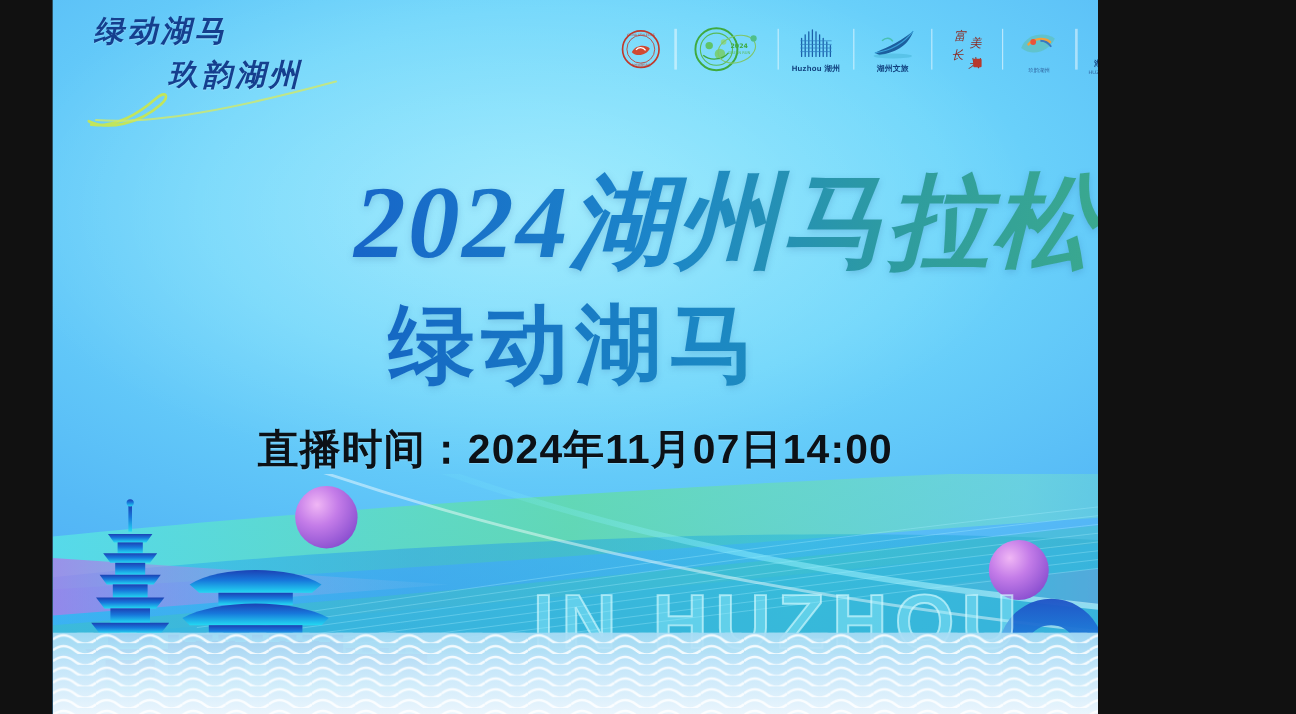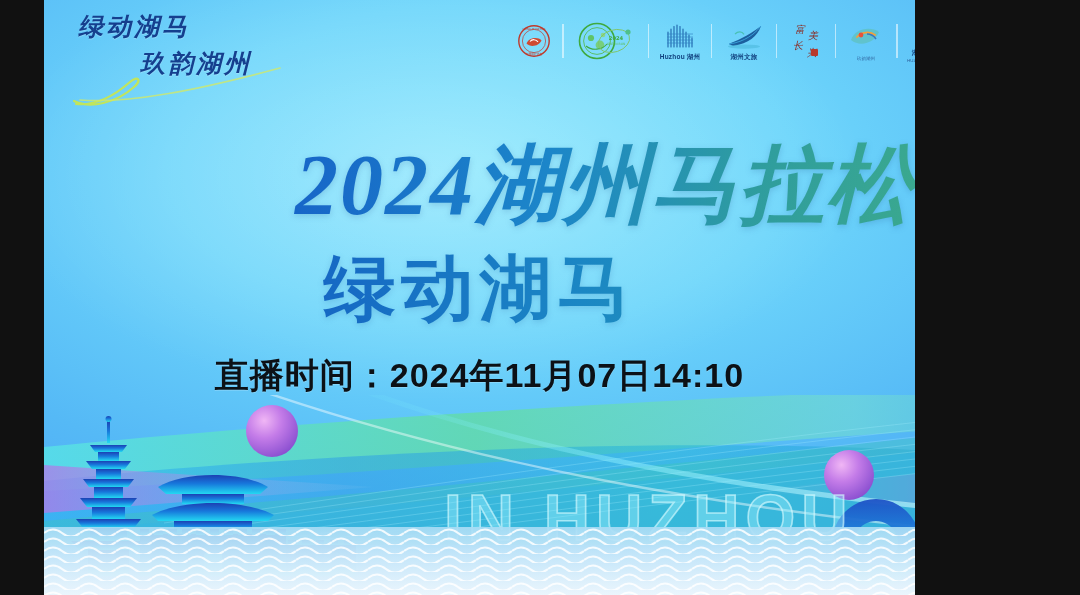--- a/index.html
+++ b/index.html
@@ -216,21 +216,21 @@
         <path d="M16 4 h8 v4 h-8 z" fill="#1c5f9e" opacity=".8"></path>
       </svg>
       <div class="logo-cap">湖州市新闻传播中心</div>
       <div class="logo-cap sub">HUZHOU NEWS MEDIA CENTRE</div>
     </div>
 
   </div>
 
   <div class="title-main">2024湖州马拉松</div>
   <div class="title-sub">绿动湖马</div>
-  <div class="title-time">直播时间：2024年11月07日14:10</div>
+  <div class="title-time">直播时间：2024年11月07日14:00</div>
 
   <svg class="scenery" viewBox="0 0 1080 200" preserveAspectRatio="none">
     <defs>
       <linearGradient id="gBand1" x1="0" y1="0" x2="1" y2="0">
         <stop offset="0%" stop-color="#2bb7f0"></stop>
         <stop offset="28%" stop-color="#2f9fe6"></stop>
         <stop offset="58%" stop-color="#26b6d8"></stop>
         <stop offset="100%" stop-color="#2e8ee8"></stop>
       </linearGradient>
       <linearGradient id="gBand2" x1="0" y1="0" x2="1" y2="0">

